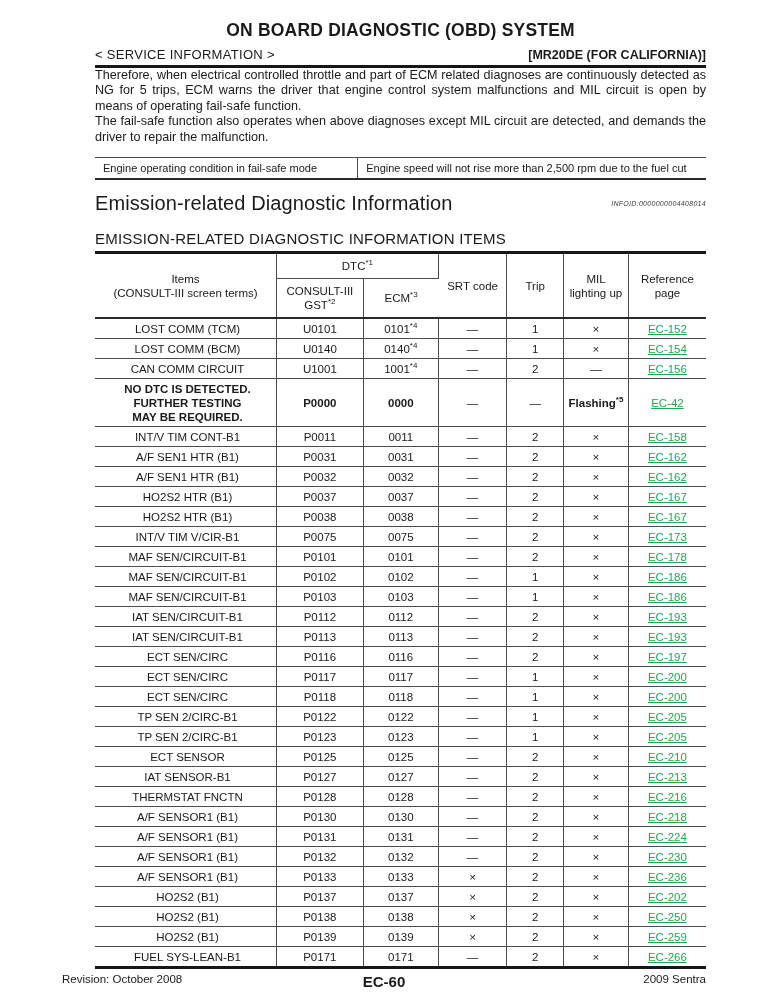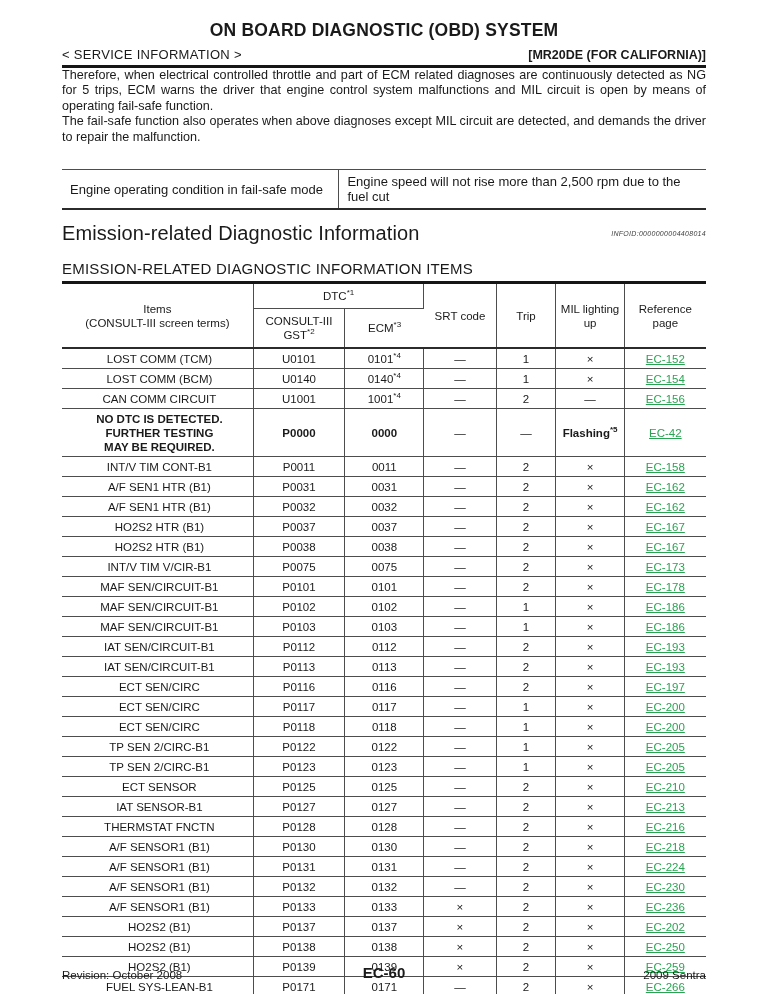--- a/index.html
+++ b/index.html
@@ -6,20 +6,21 @@
   html, body { background: #ffffff; }
   .page {
     position: relative;
     width: 768px;
     height: 994px;
     margin: 0 auto;
     background: #ffffff;
     font-family: "Liberation Sans", sans-serif;
     color: #1a1a1a;
     overflow: hidden;
+    padding-left: 33px;
   }
   .content { padding: 0 62px; }
 
   
   .doc-title {
     margin-top: 20px;
     text-align: center;
     font-size: 17.5px;
     font-weight: bold;
     letter-spacing: 0.2px;
@@ -34,25 +35,25 @@
   .engine-variant { font-size: 12.5px; font-weight: bold; }
   .thick-rule { margin-top: 3px; border-top: 3px solid #161616; }
 
   
   .intro { margin-top: 0; font-size: 12.6px; line-height: 15.4px; text-align: justify; }
   .intro p { margin: 0; }
 
   
   .failsafe-table {
     width: 100%;
-    margin-top: 24px;
+    margin-top: 12px;
     border-collapse: collapse;
     border-top: 1px solid #4d4d4d;
     border-bottom: 2px solid #2b2b2b;
-    font-size: 13px;
+    font-size: 11px;
   }
   .failsafe-table td { padding: 4px 8px; vertical-align: middle; }
   .failsafe-table td:first-child { width: 43%; border-right: 1px solid #4d4d4d; }
 
   
   .section-heading-row {
     margin-top: 12px;
     display: flex;
     justify-content: space-between;
     align-items: center;
@@ -114,23 +115,23 @@
   .bold-row .cell-ecm,
   .bold-row .cell-mil { font-weight: bold; }
   sup { font-size: 8px; line-height: 0; vertical-align: super; }
   .ref-link { color: #2aa452; text-decoration: underline; cursor: pointer; }
 
   
   .footer {
     position: absolute;
     left: 62px;
     right: 62px;
-    bottom: 13px;
+    bottom: 4px;
     display: flex;
-    align-items: flex-end;
+    align-items: flex-start;
     font-size: 11.5px;
   }
   .footer .f-left { flex: 1; text-align: left; }
   .footer .f-center { flex: 0 0 auto; font-size: 15px; font-weight: bold; }
   .footer .f-right { flex: 1; text-align: right; }
 </style>
 </head>
 <body>
 
 <div class="page">

